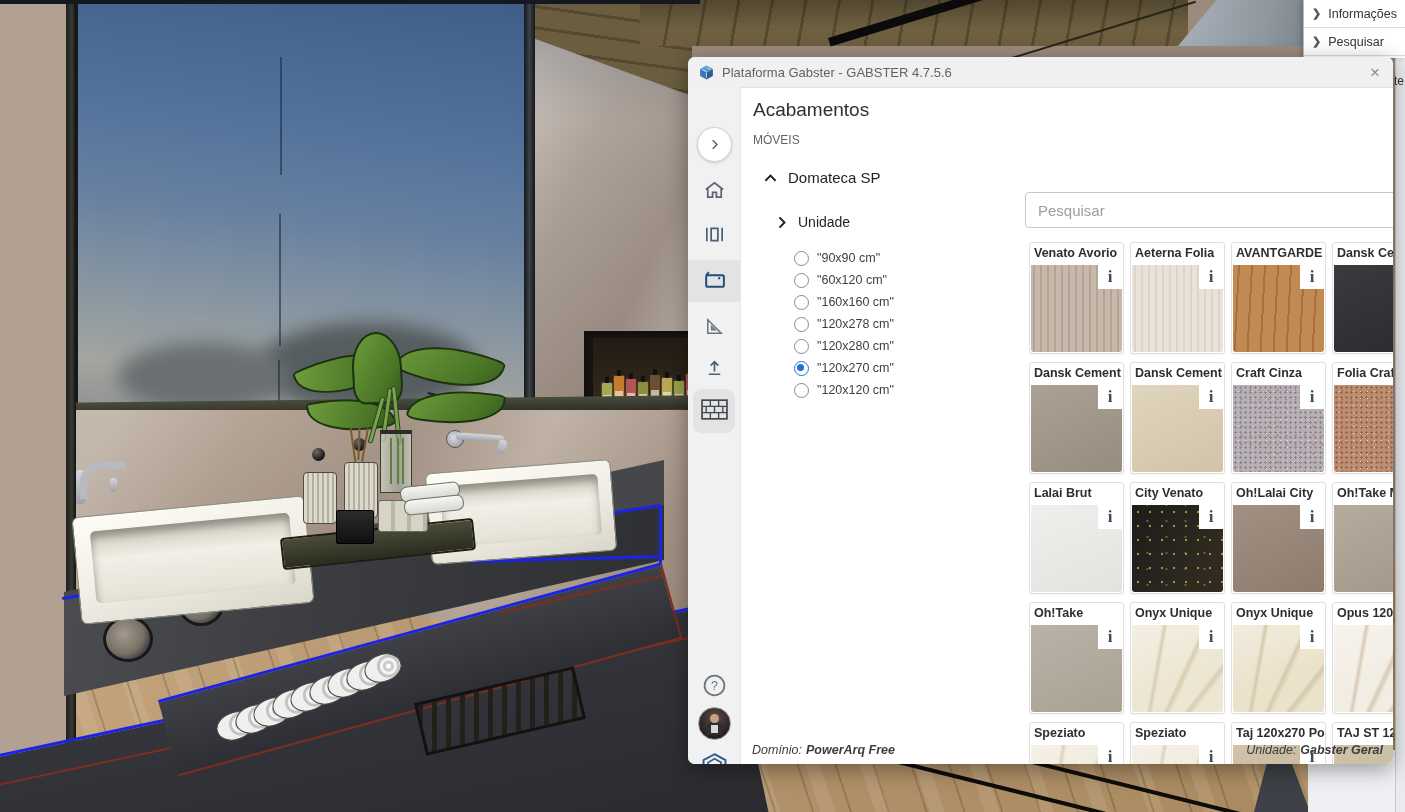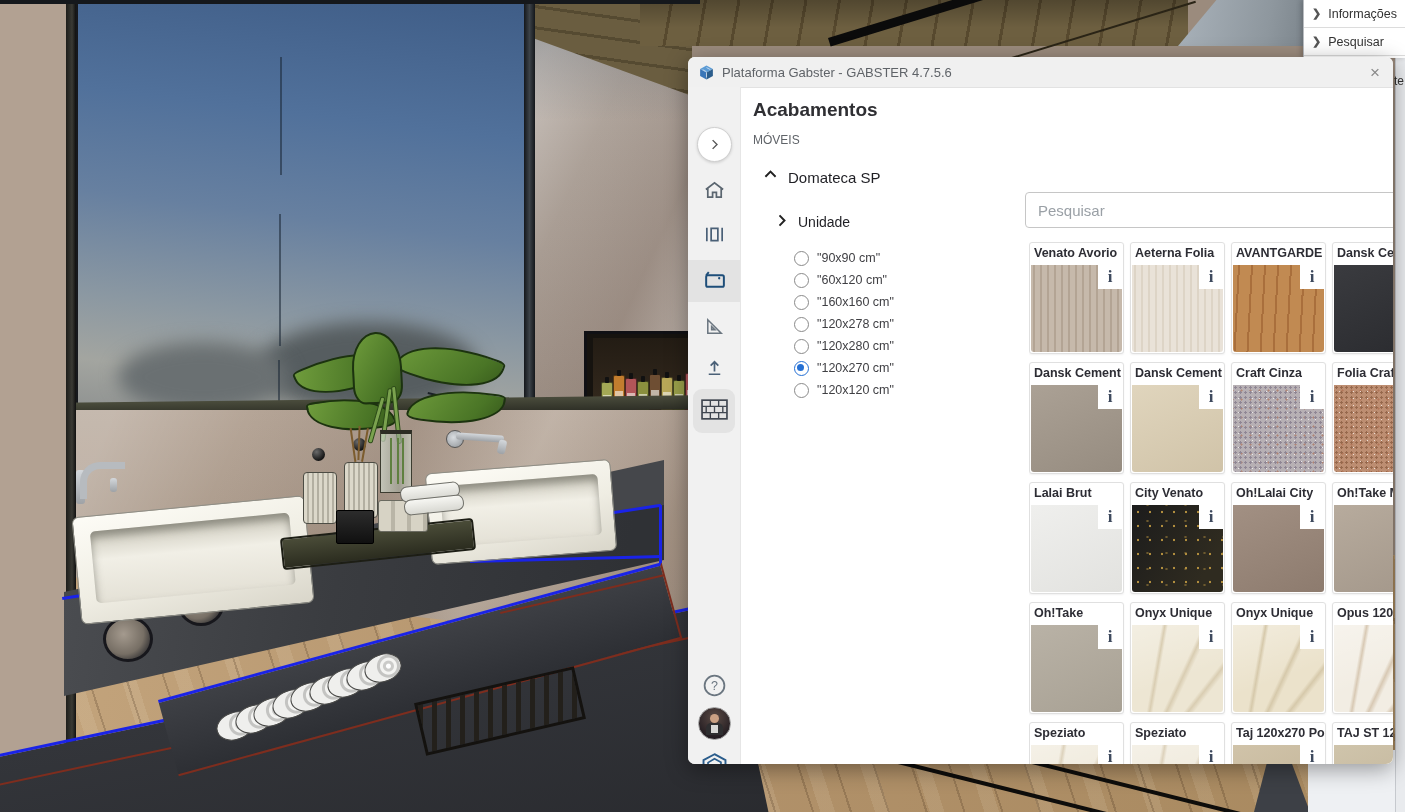--- a/index.html
+++ b/index.html
@@ -143,23 +143,23 @@
   .sb-active-sq{position:absolute;left:5px;width:42px;background:#e3e3e3;border-radius:9px;}
   .expand-circle{width:33px;height:33px;border-radius:50%;background:#fff;border:1px solid #cfcfcf;
     display:flex;align-items:center;justify-content:center;box-shadow:0 1px 3px rgba(0,0,0,.15);}
   .avatar{width:31px;height:31px;border-radius:50%;overflow:hidden;position:relative;
     background:radial-gradient(circle at 50% 30%,#5a4a44,#241d22 75%);border:1px solid #999;}
   .avatar .head{position:absolute;left:11px;top:6px;width:9px;height:9px;border-radius:50%;background:#caa083;}
   .avatar .shirt{position:absolute;left:7px;top:15px;width:17px;height:12px;border-radius:5px 5px 0 0;background:#2e2e30;}
   .avatar .tee{position:absolute;left:12px;top:17px;width:7px;height:8px;background:#d8d8d6;}
 
   #d-content{position:absolute;left:52px;top:30px;right:0;bottom:0;}
-  #d-heading{position:absolute;left:13px;top:12px;font-size:19px;font-weight:700;color:#2f2f33;}
+  #d-heading{position:absolute;left:13px;top:12px;font-size:19px;font-weight:400;color:#2f2f33;}
   #d-section{position:absolute;left:13px;top:46px;font-size:12px;color:#5f6368;}
-  .tree-row{position:absolute;display:flex;align-items:flex-start;gap:11px;color:#1f1f24;}
+  .tree-row{position:absolute;display:flex;align-items:center;gap:11px;color:#1f1f24;}
   #tree-parent{left:24px;top:82px;font-size:15px;}
   #tree-child{left:37px;top:127px;font-size:14px;}
   #size-options{position:absolute;left:54px;top:160px;}
   .radio-row{display:flex;align-items:center;gap:8px;height:22px;cursor:pointer;}
   .radio{width:13px;height:13px;border-radius:50%;border:1.5px solid #8a8a8a;background:#fff;position:relative;flex:none;}
   .radio.checked{border-color:#2570d4;}
   .radio.checked::after{content:"";position:absolute;left:2px;top:2px;width:7px;height:7px;border-radius:50%;background:#2570d4;}
   .radio-label{font-size:12.5px;color:#3f3f43;}
 
   #search-box{position:absolute;left:285px;top:105px;width:408px;height:34px;border:1px solid #c6c6c6;
@@ -590,14 +590,22 @@
           <div class="tile-img tx-plain" style="--c1: #d0c3a9; --c2: #c0b194;">
             <div class="info-badge">i</div>
           </div>
         </div>
         <div class="tile">
           <div class="tile-name">TAJ ST 120X270</div>
           <div class="tile-img tx-plain" style="--c1: #cfc4ab; --c2: #bfb197;"></div>
         </div>
       </div>
 
+    <div id="d-status">
+      <span>
+        <span>Domínio:</span><b>PowerArq Free</b>
+      </span>
+      <span>
+        <span>Unidade:</span><b>Gabster Geral</b>
+      </span>
+    </div>
   </div>
 </div>
 
 </body></html>

